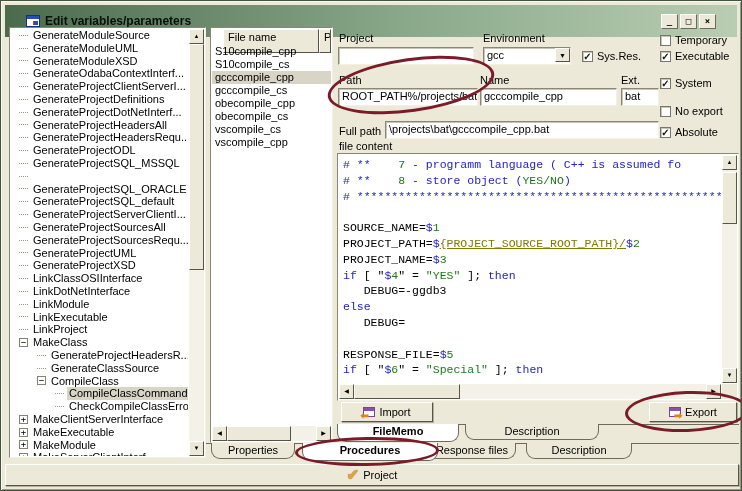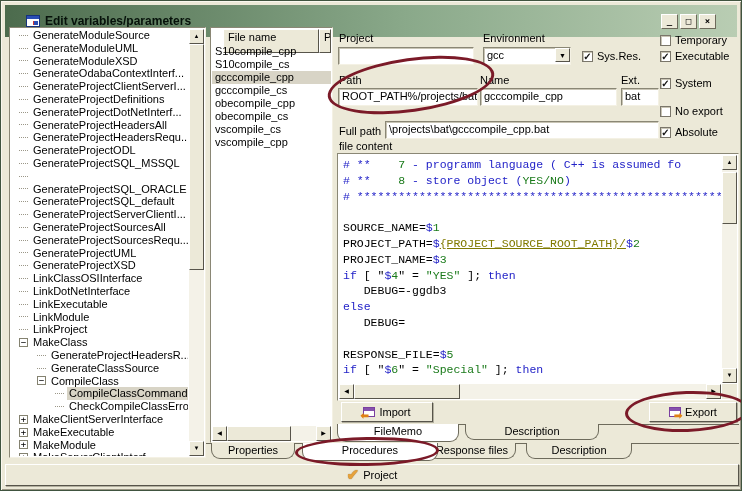--- a/index.html
+++ b/index.html
@@ -57,21 +57,21 @@
   
   .ta{position:absolute;left:336px;top:152px;width:402px;height:248px;background:#fff;
     border:1px solid;border-color:#8a8775 #f4f1e4 #f4f1e4 #8a8775;}
   .ta-content{position:absolute;left:1px;top:1px;right:17px;bottom:17px;overflow:hidden;
     font-family:"DejaVu Sans Mono",monospace;font-size:11.5px;padding:2px 0 0 4px;}
   .cl{height:15.8px;line-height:15.8px;white-space:pre;font-family:Liberation Mono, monospace;}
   .cp{color:#000;} .cb2{color:#2323c8;} .cg{color:#1a7a1a;} .cv{color:#807a00;text-decoration:underline;}
   
   .tab{position:absolute;height:16px;background:#ece9d8;border:1px solid #6e6b5c;border-top:none;
     border-radius:0 0 9px 9px;text-align:center;line-height:15px;white-space:nowrap;overflow:hidden;}
-  .tab.active{background:#fff;height:18px;z-index:3;font-weight:normal;}
+  .tab.active{background:#fff;height:18px;z-index:3;font-weight:bold;}
   .tabline{position:absolute;height:1px;background:#6e6b5c;}
   
   .ellipse{position:absolute;border:3px solid #7b1a28;border-radius:50%;pointer-events:none;z-index:9;}
   
   .mini-win{position:relative;width:12px;height:10px;background:#fff;border:1px solid #7a3fa0;display:inline-block;flex:0 0 auto;}
   .mini-win::before{content:"";position:absolute;left:0;top:0;right:0;height:3px;background:#8652ad;}
   .mini-arrow{position:absolute;font-size:10px;color:#e08214;font-weight:bold;line-height:10px;}
   .check-icon{color:#e6a23c;font-size:15px;font-weight:bold;text-shadow:0 0 1px #8a5a10;}
 </style>
 </head>
@@ -189,26 +189,26 @@
           <span class="tlab">LinkClassOSIInterface</span>
         </div>
         <div class="trow">
           <span class="tind" style="width: 8px;"></span>
           <span class="tdash"></span>
           <span class="tlab">LinkDotNetInterface</span>
         </div>
         <div class="trow">
           <span class="tind" style="width: 8px;"></span>
           <span class="tdash"></span>
+          <span class="tlab">LinkModule</span>
+        </div>
+        <div class="trow">
+          <span class="tind" style="width: 8px;"></span>
+          <span class="tdash"></span>
           <span class="tlab">LinkExecutable</span>
-        </div>
-        <div class="trow">
-          <span class="tind" style="width: 8px;"></span>
-          <span class="tdash"></span>
-          <span class="tlab">LinkModule</span>
         </div>
         <div class="trow">
           <span class="tind" style="width: 8px;"></span>
           <span class="tdash"></span>
           <span class="tlab">LinkProject</span>
         </div>
         <div class="trow">
           <span class="tind" style="width: 8px;"></span>
           <span class="tbox">−</span>
           <span class="tlab">MakeClass</span>

